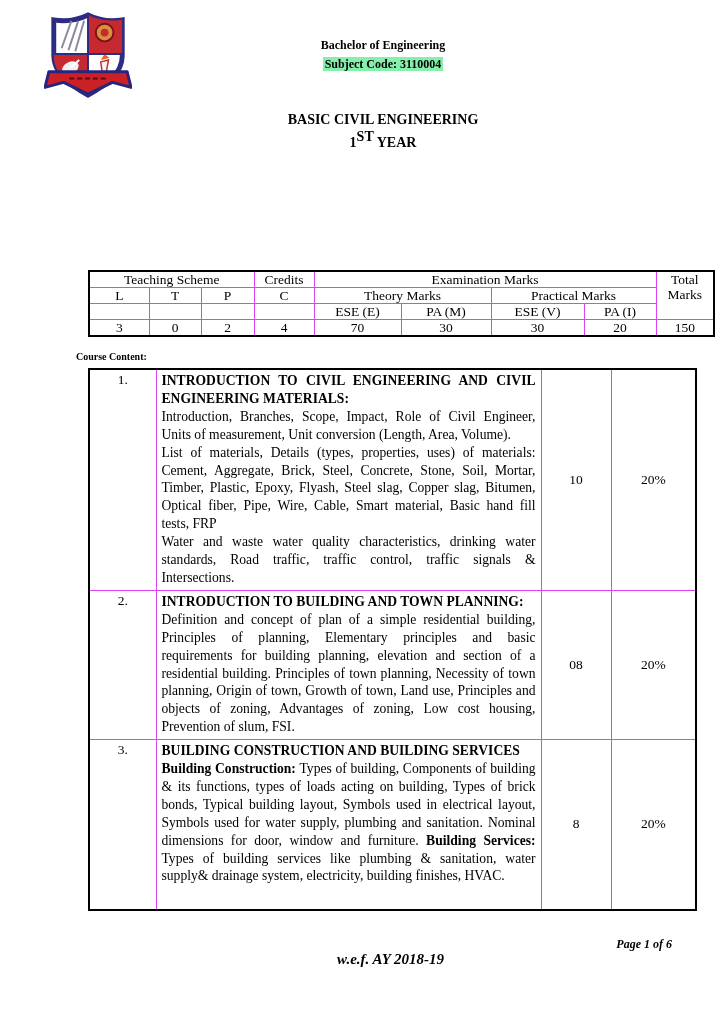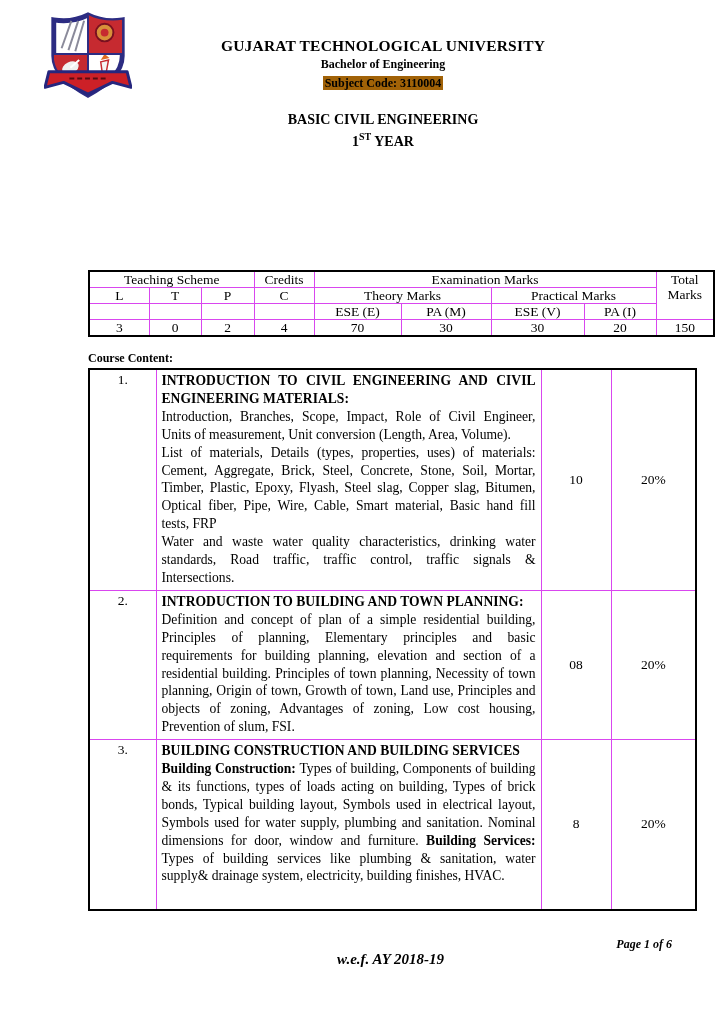--- a/index.html
+++ b/index.html
@@ -16,39 +16,39 @@
   
   .logo { position:absolute; left:44px; top:10px; width:88px; height:96px; }
   
   .header {
     position:absolute; top:36px; left:0; width:100%;
     text-align:center; padding-left:42px;
     font-weight:bold; line-height:19px;
   }
   .header .univ { font-size:15.5px; letter-spacing:.2px; }
   .header .sub  { font-size:12px; }
-  .hl { background:#a16207; padding:0 2px; }
+  .hl { background:#86efac; padding:0 2px; }
   .course-head {
     position:absolute; top:111px; left:0; width:100%;
     text-align:center; padding-left:42px;
     font-weight:bold; font-size:14px; line-height:17px;
   }
-  sup.st { font-size:10px; vertical-align:super; }
+  sup.st { font-size:14px; vertical-align:super; }
   
   .meta { position:absolute; left:88px; top:158px; font-size:14px; }
   .meta .line { margin-bottom:18.5px; }
   .b { font-weight:bold; }
   
   table { border-collapse:collapse; table-layout:fixed; }
   td { border:1px solid #d946ef; font-size:13.5px; text-align:center; vertical-align:middle; padding:0 2px; }
   .scheme-table { position:absolute; left:88px; top:270px; width:625px; border:2px solid #000; }
   .scheme-table td { height:15px; line-height:15px; }
   .scheme-table td.total { vertical-align:top; line-height:15px; }
   
-  .course-label { position:absolute; left:88px; top:351px; font-size:12px; font-weight:bold; }
+  .course-label { position:absolute; left:76px; top:351px; font-size:10px; font-weight:bold; }
   .content-table { position:absolute; left:88px; top:368px; width:607px; border:2px solid #000; }
   .content-table td { vertical-align:top; }
   .content-table td.head { font-weight:bold; height:20px; line-height:20px; }
   .content-table td.mod { padding-top:2px; }
   .content-table td.content-cell {
     text-align:justify; padding:2px 5px 3px 5px;
     font-size:13.6px; line-height:17.9px;
   }
   .content-table td.num { vertical-align:middle; }
   .m-title { font-weight:bold; text-align:justify; }
@@ -92,21 +92,20 @@
         <line x1="10" y1="44" x2="80" y2="44" stroke="#2c2c82" stroke-width="2"></line>
         <line x1="45" y1="4" x2="45" y2="86" stroke="#2c2c82" stroke-width="2"></line>
       </g>
 
       <path d="M5,62 L85,62 L89,78 L70,73 L45,85 L20,73 L1,78 Z" fill="#cc2027" stroke="#26267e" stroke-width="3" stroke-linejoin="round"></path>
       <line x1="26" y1="69" x2="64" y2="69" stroke="#5a0a10" stroke-width="2" stroke-dasharray="5,3"></line>
     </svg>
   </div>
 
   <div class="header">
-    <div class="univ">GUJARAT TECHNOLOGICAL UNIVERSITY</div>
     <div class="sub">Bachelor of Engineering</div>
     <div class="sub"><span class="hl">Subject Code: 3110004</span></div>
   </div>
 
   <div class="course-head">
     <div>BASIC CIVIL ENGINEERING</div>
     <div><span>1</span><sup class="st">ST</sup><span> YEAR</span></div>
   </div>
 
 

